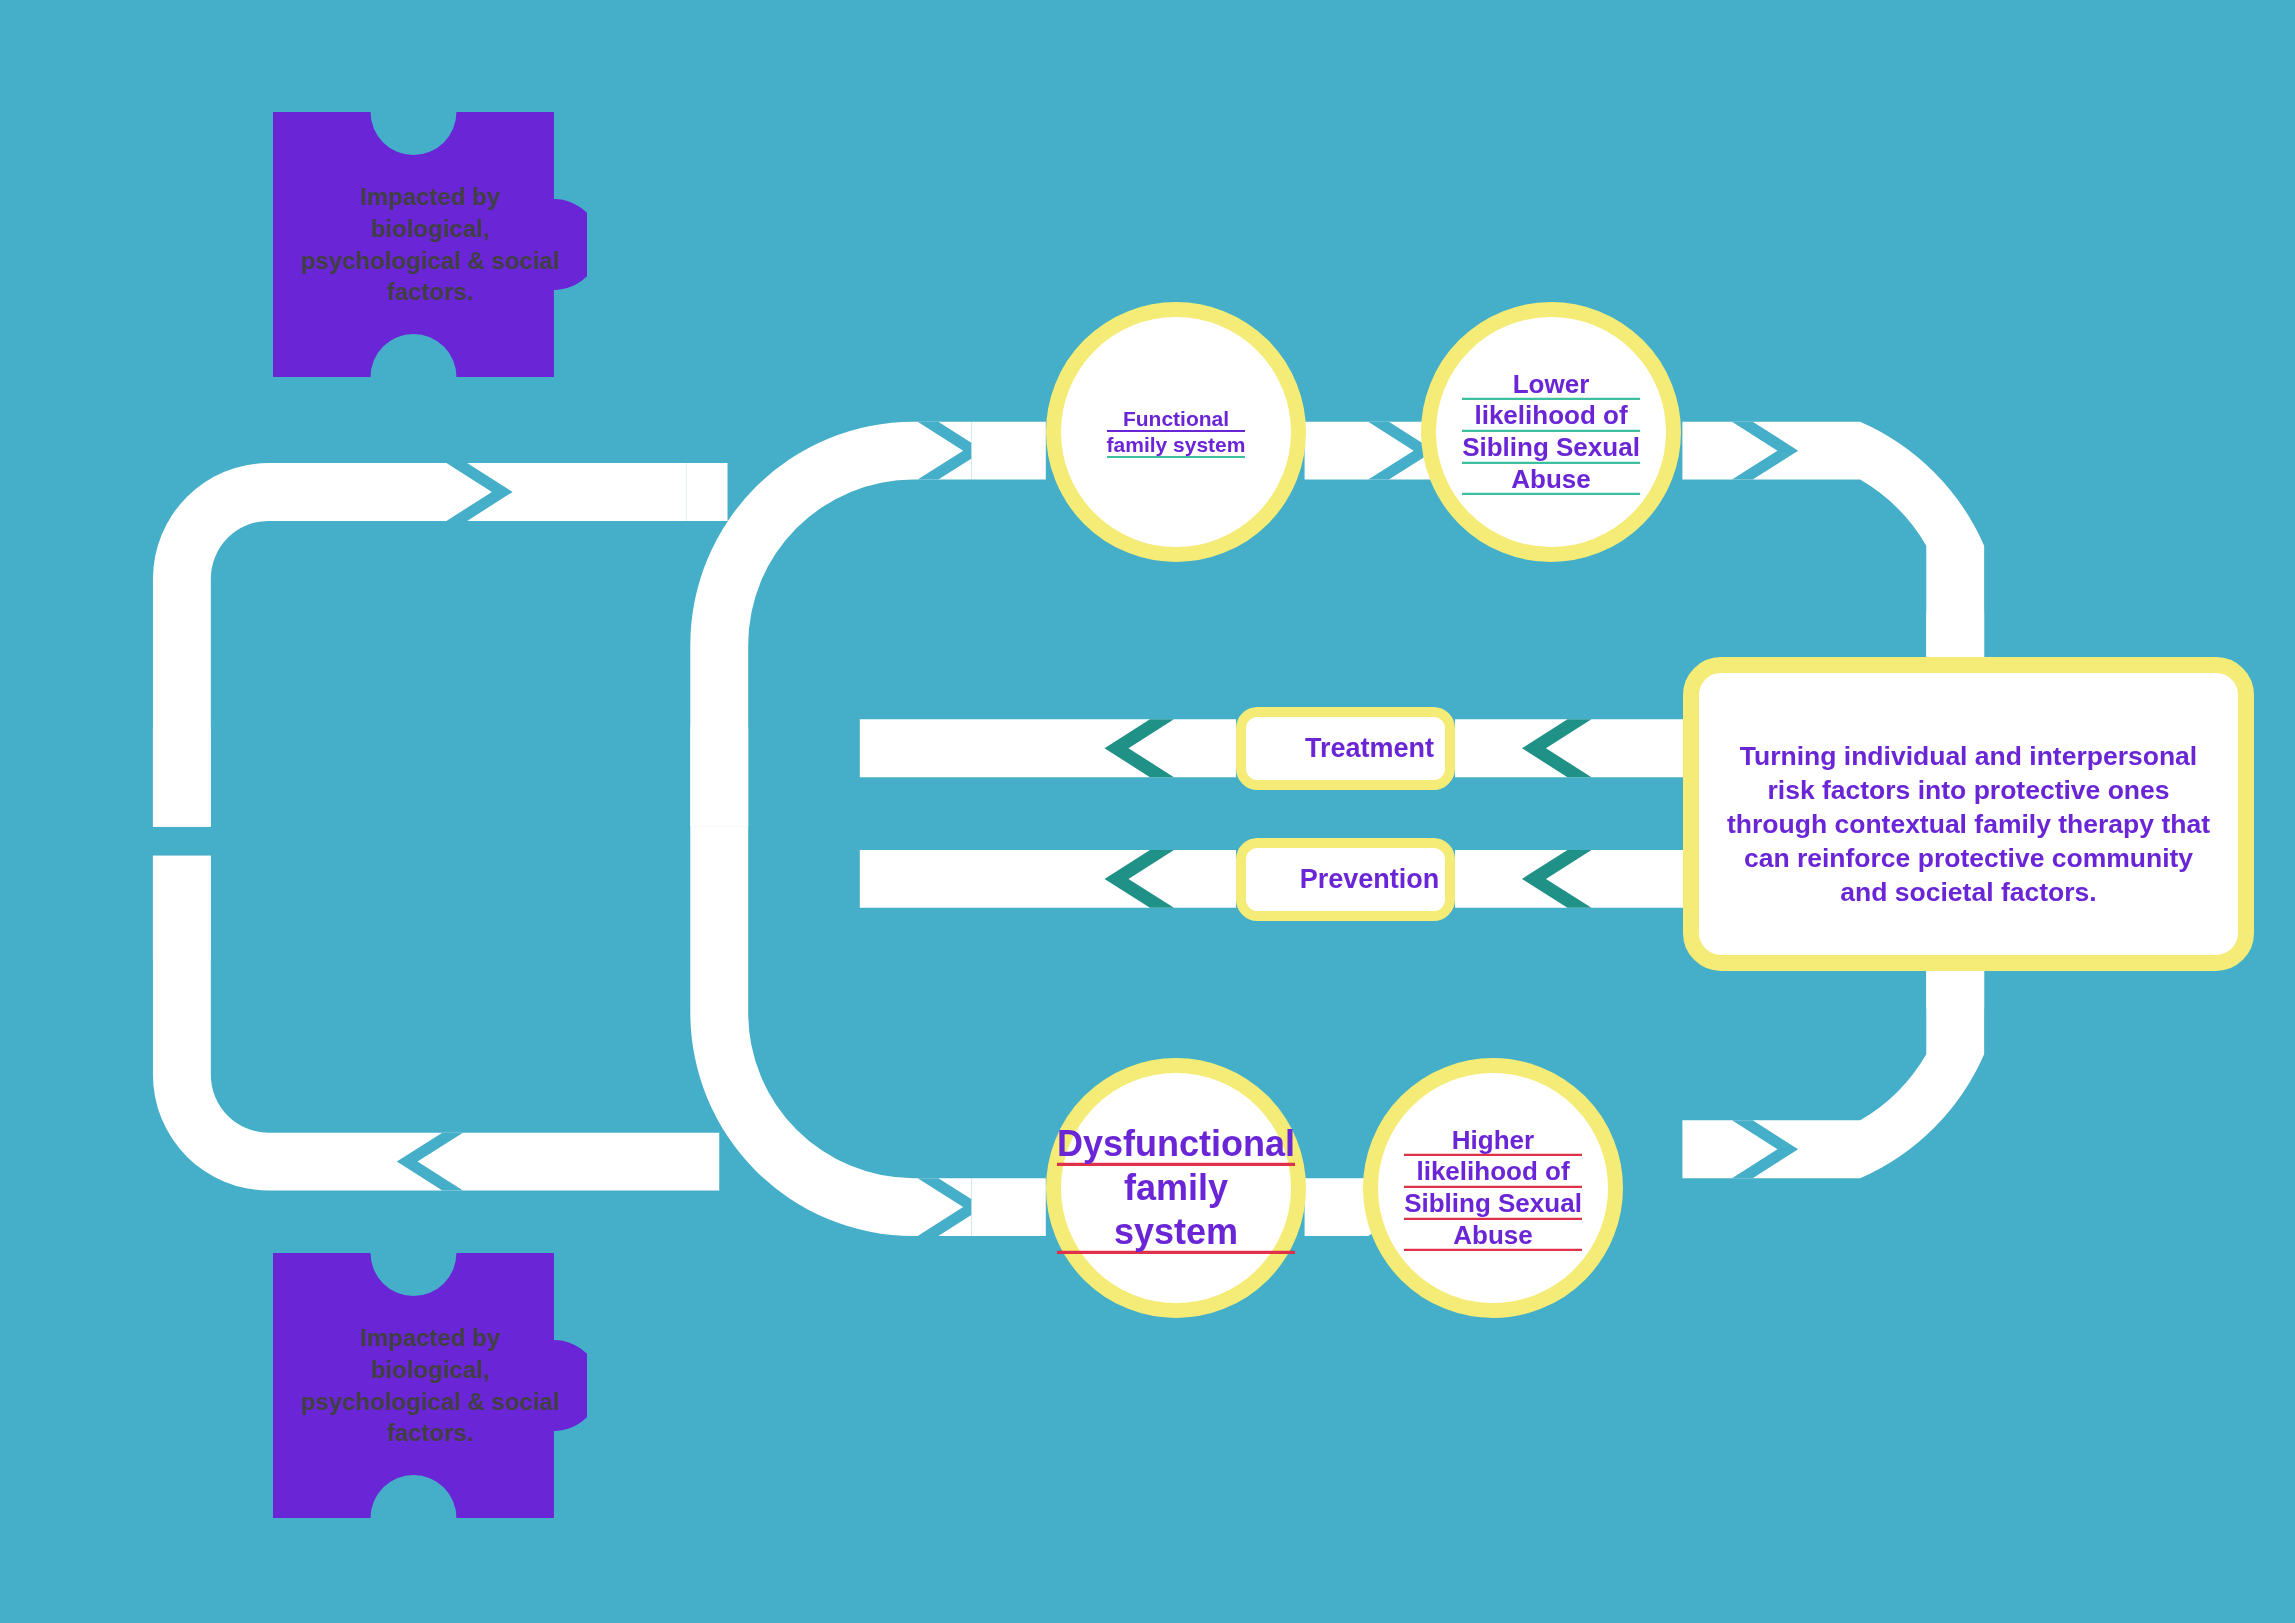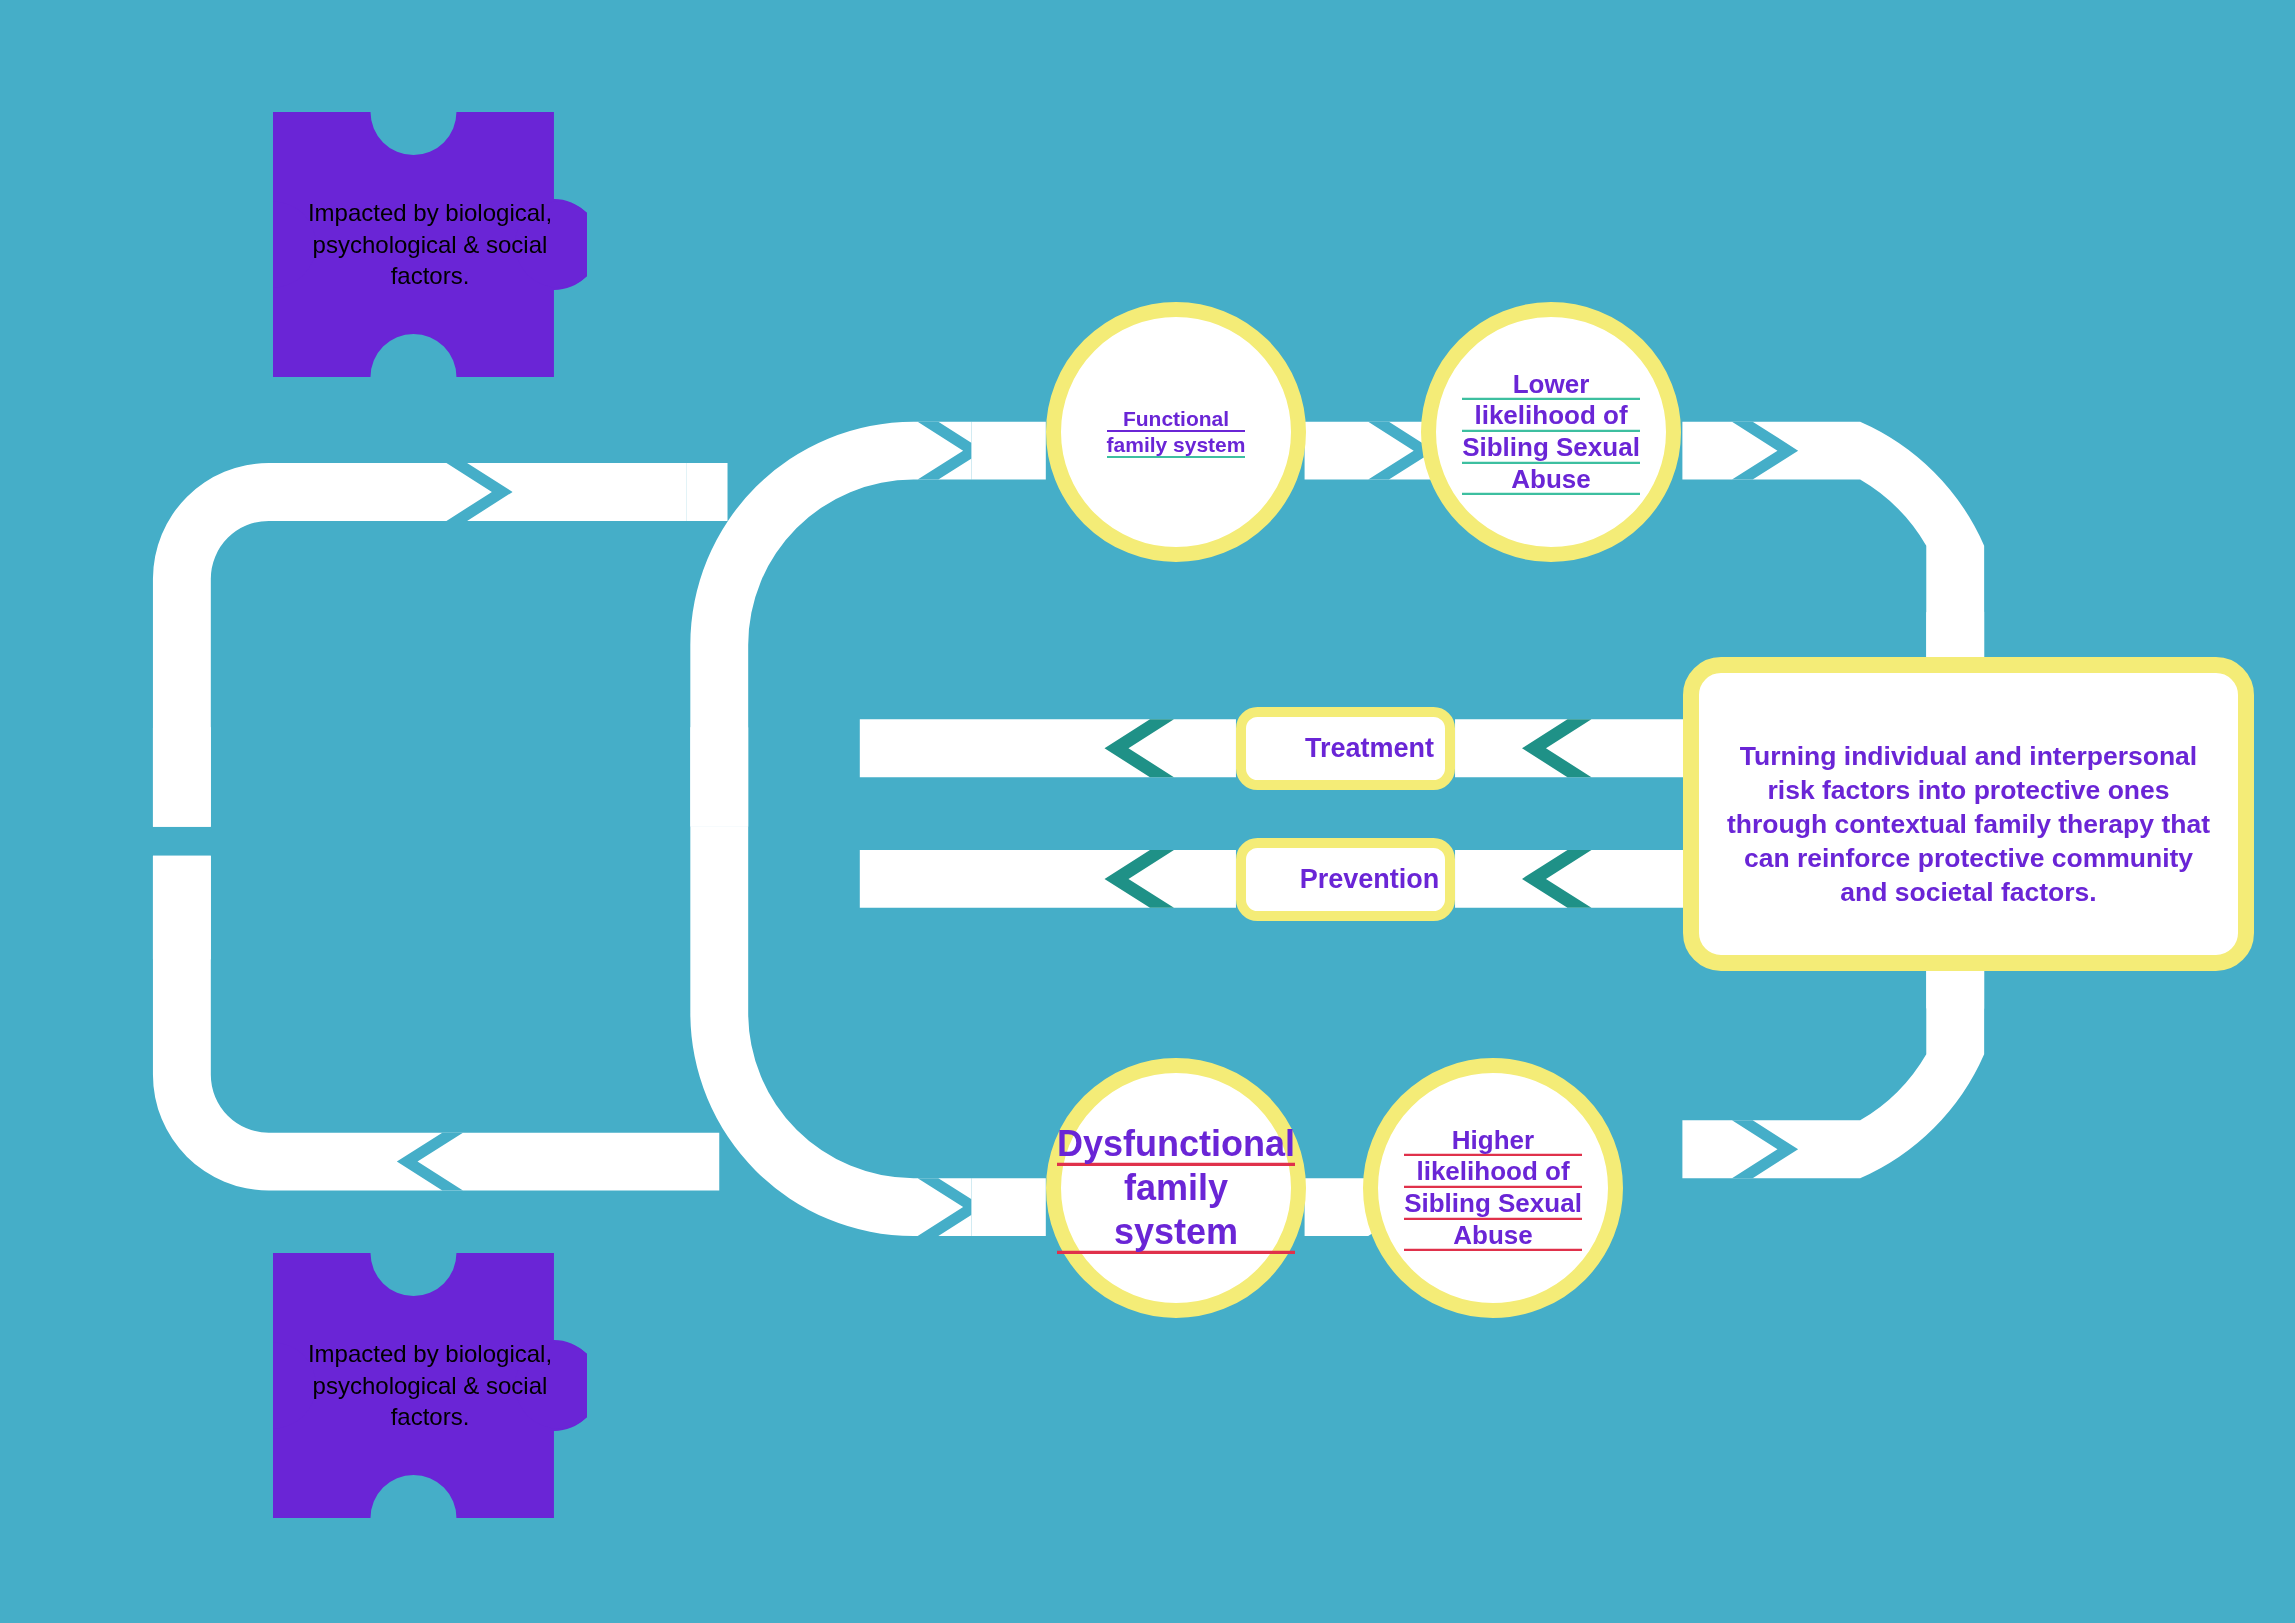--- a/index.html
+++ b/index.html
@@ -51,22 +51,22 @@
   .pill{
     background:#ffffff;
     border:10px solid #F4EC77;
     border-radius:21.5px;
     color:#6A25D6;
     font-weight:bold;
     padding-left:48px;
   }
   
   .puzzle{
-    color:#000000;
-    font-weight:normal;
+    color:#404040;
+    font-weight:bold;
     line-height:1.33;
   }
   .puzzle .pz-shape{
     position:absolute;
     left:0; top:0;
     width:100%; height:100%;
     z-index:0;
   }
   .puzzle .txt{
     position:relative;

